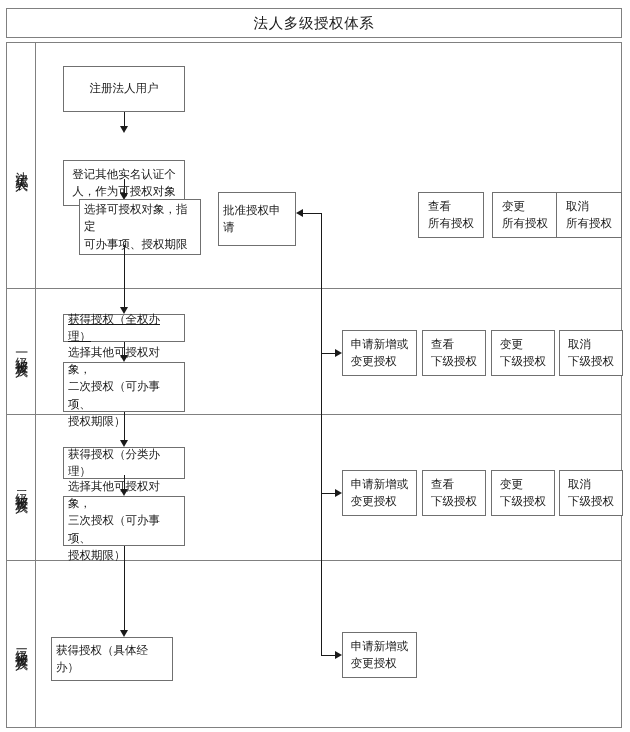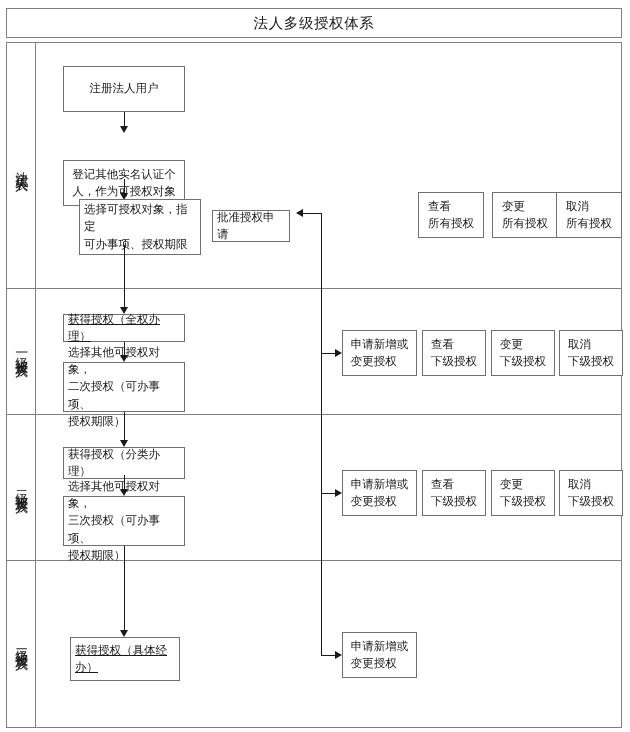--- a/index.html
+++ b/index.html
@@ -165,21 +165,21 @@
 
   <div class="vline" style="left:124px; top:179px; height:16px;"></div>
   <div class="arrow-down" style="left:120px; top:193px;"></div>
 
   <div class="node" style="left:63px;  top:199px; width:122px; height:56px;margin-left:16px;">选择可授权对象，指定
 可办事项、授权期限</div>
 
   <div class="vline" style="left:124px; top:245px; height:64px;"></div>
   <div class="arrow-down" style="left:120px; top:307px;"></div>
 
-  <div class="node" style="left:212px; top:192px; width:78px; height:32px;margin-top:18px;">批准授权申请</div>
+  <div class="node" style="left:218px; top:192px; width:78px; height:54px;">批准授权申请</div>
 
   <div class="hline" style="left:303px; top:213px; width:19px;"></div>
   <div class="arrow-left" style="left:296px; top:209px;"></div>
   <div class="vline" style="left:321px; top:213px; height:442px;"></div>
 
   <div class="node" style="left:418px; top:192px; width:66px; height:46px;">查看
 所有授权</div>
   <div class="node" style="left:492px; top:192px; width:66px; height:46px;">变更
 所有授权</div>
   <div class="node" style="left:556px; top:192px; width:66px; height:46px;">取消
@@ -226,21 +226,21 @@
   <div class="node" style="left:422px; top:470px; width:64px; height:46px;">查看
 下级授权</div>
   <div class="node" style="left:491px; top:470px; width:64px; height:46px;">变更
 下级授权</div>
   <div class="node" style="left:559px; top:470px; width:64px; height:46px;">取消
 下级授权</div>
 
   <div class="vline" style="left:124px; top:546px; height:86px;"></div>
   <div class="arrow-down" style="left:120px; top:630px;"></div>
 
-  <div class="node" style="left:70px;  top:637px; width:110px; height:44px;text-decoration:underline;">获得授权（具体经办）</div>
+  <div class="node" style="left:51px;  top:637px; width:122px; height:44px;">获得授权（具体经办）</div>
 
   <div class="hline" style="left:321px; top:655px; width:14px;"></div>
   <div class="arrow-right" style="left:335px; top:651px;"></div>
 
   <div class="node" style="left:342px; top:632px; width:75px; height:46px;">申请新增或
 变更授权</div>
 
 </div>
 
 </body></html>

